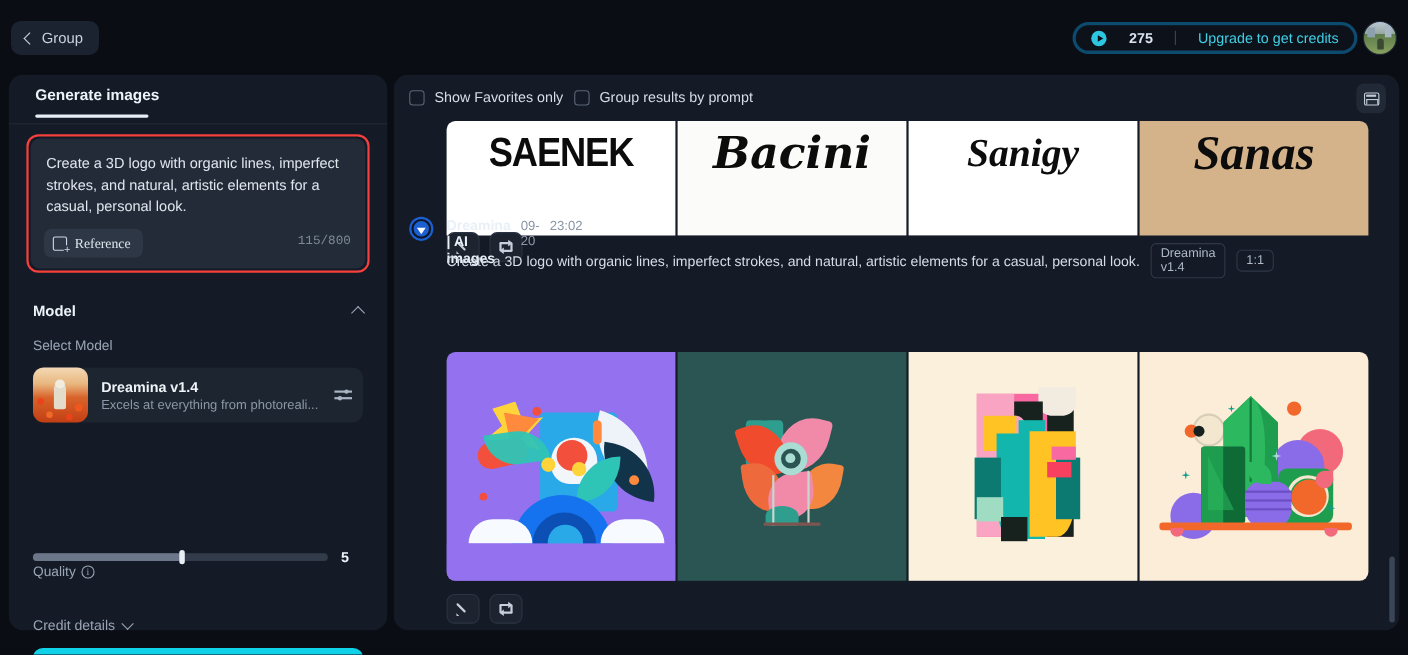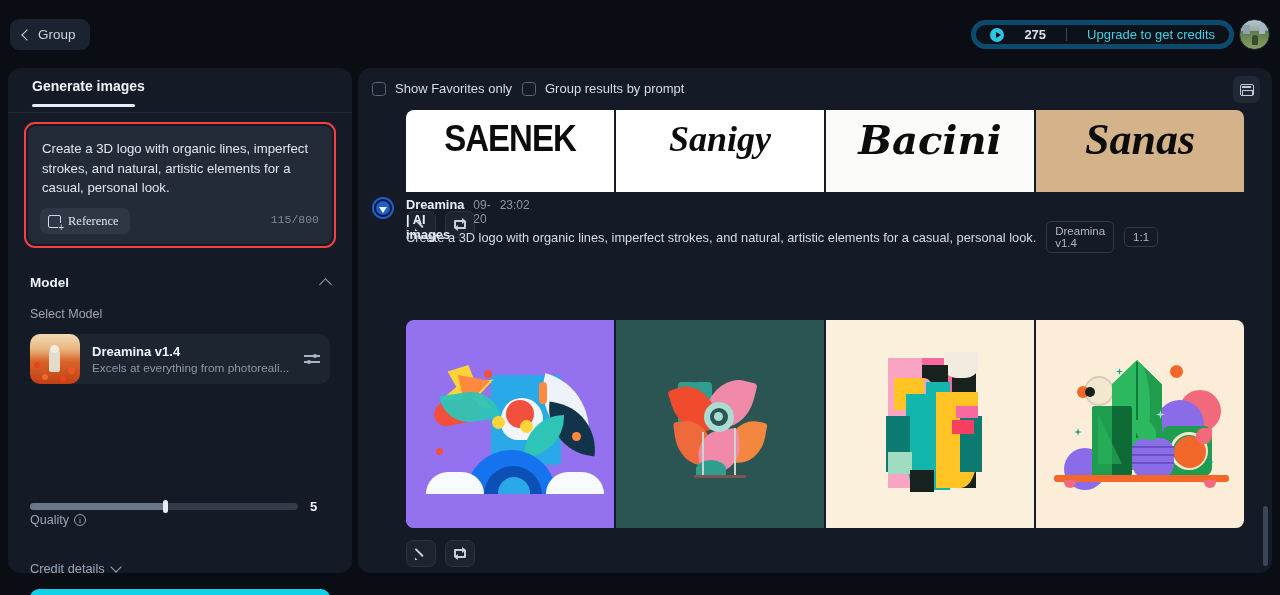--- a/index.html
+++ b/index.html
@@ -21,21 +21,21 @@
     height: 31px; padding: 0 14px 0 11px;
     background: #1c2330; border-radius: 9px;
     display: flex; align-items: center; gap: 7px;
     color: #c9d1de; font-size: 13.5px; cursor: pointer;
   }
   .chev-left { width: 8px; height: 8px; border-left: 1.6px solid #c9d1de; border-bottom: 1.6px solid #c9d1de;
     transform: rotate(45deg); margin-left: 2px; }
 
   .credits-pill {
     position: absolute; right: 46px; top: 20px; height: 29px;
-    border: 5px solid #0c4a6e; border-radius: 15px;
+    border: 3px solid #0c4a6e; border-radius: 15px;
     display: flex; align-items: center; gap: 20px; padding: 0 14px;
     background: #0d111a;
   }
   .coin {
     width: 14px; height: 14px; border-radius: 50%;
     background: #2ec5e0; display: inline-flex; align-items: center; justify-content: center;
   }
   .coin::after { content: ""; width: 0; height: 0; border-left: 5px solid #0a0d14;
     border-top: 3.5px solid transparent; border-bottom: 3.5px solid transparent; margin-left: 2px; }
   .credit-num { color: #d9e2ee; font-size: 13px; font-weight: bold; }
@@ -166,21 +166,21 @@
   .folder-ico { width: 14px; height: 12px; border: 1.4px solid #c2ccd8; border-radius: 2px;
     position: relative; }
   .folder-ico::before { content:""; position:absolute; left:1px; top:1.5px; width:9px; height:1.5px;
     background:#c2ccd8; }
   .folder-ico::after { content:""; position:absolute; left:1px; top:5px; width:9px; height:4px;
     border:1.3px solid #c2ccd8; border-bottom:none; }
 
   .scroll-area { position: absolute; left: 0; top: 42px; width: 914px; height: 463px; }
 
   .top-row { position: absolute; left: 48px; top: 0; display: flex; gap: 2px; }
-  .top-thumb { width: 208px; height: 82px; position: relative; overflow: hidden; }
+  .top-thumb { width: 208px; height: 104px; position: relative; overflow: hidden; }
   .top-thumb.r1 { border-radius: 8px 0 0 0; }
   .top-thumb.r4 { border-radius: 0 8px 0 0; }
   .logo-txt { position: absolute; left: 50%; transform: translateX(-50%); color: #0c0c0c;
     white-space: nowrap; }
 
   .act-row { position: absolute; display: flex; gap: 9px; }
   .act-btn { width: 30px; height: 27px; background: #1d2430; border: 1px solid #2b3442;
     border-radius: 7px; display: flex; align-items: center; justify-content: center; cursor: pointer; }
   .pencil { width: 13px; height: 13px; position: relative; }
   .pencil::before { content:""; position:absolute; left:1px; top:1px; width:11px; height:2px;
@@ -331,25 +331,25 @@
         <span class="folder-ico"></span>
       </div>
     </div>
 
     <div class="scroll-area">
 
       <div class="top-row">
         <div class="top-thumb r1" style="background:#ffffff">
           <span class="logo-txt" style="top:10px; font-size:33px; font-weight:bold; font-family:'Liberation Sans',sans-serif; letter-spacing:-1px; transform:translateX(-50%) scaleY(1.12);">SAENEK</span>
         </div>
+        <div class="top-thumb" style="background:#fbfbf9">
+          <span class="logo-txt" style="top:6px; font-size:40px; font-family:'DejaVu Serif',serif; font-style:italic; font-weight:bold;">Bacini</span>
+        </div>
         <div class="top-thumb" style="background:#ffffff">
           <span class="logo-txt" style="top:8px; font-size:36px; font-family:'Liberation Serif',serif; font-style:italic; font-weight:bold;">Sanigy</span>
-        </div>
-        <div class="top-thumb" style="background:#fbfbf9">
-          <span class="logo-txt" style="top:6px; font-size:40px; font-family:'DejaVu Serif',serif; font-style:italic; font-weight:bold;">Bacini</span>
         </div>
         <div class="top-thumb r4" style="background:#d4b28a">
           <span class="logo-txt" style="top:4px; font-size:44px; font-family:'Liberation Serif',serif; font-style:italic; font-weight:bold;">Sanas</span>
         </div>
       </div>
 
       <div class="act-row" style="left:48px; top:101px">
         <div class="act-btn">
             <span class="pencil"></span>
           </div>

